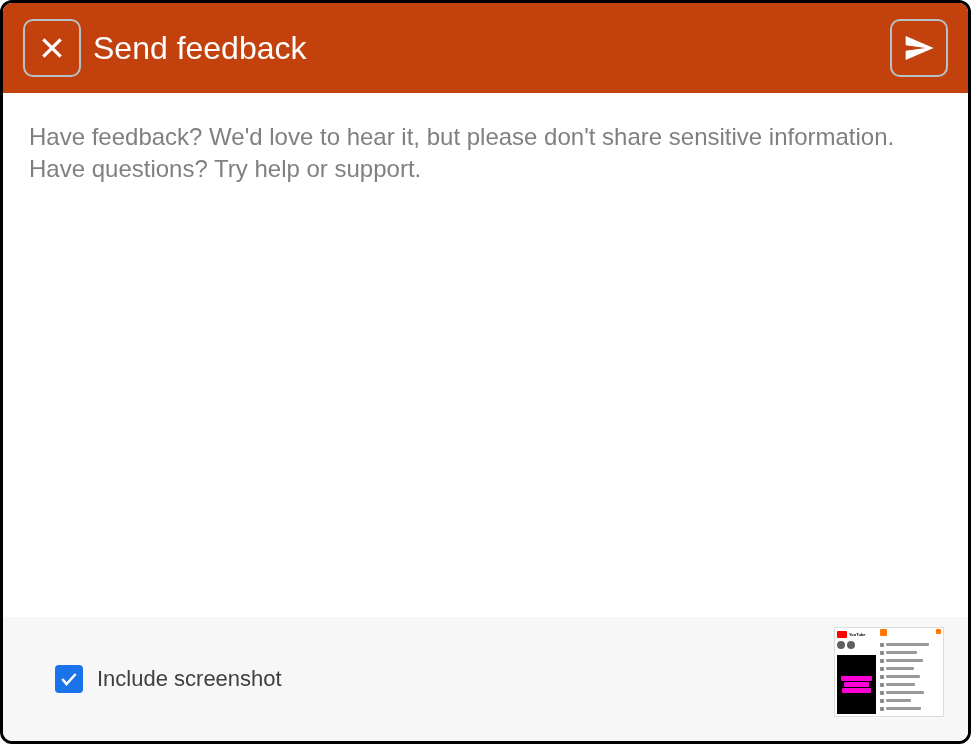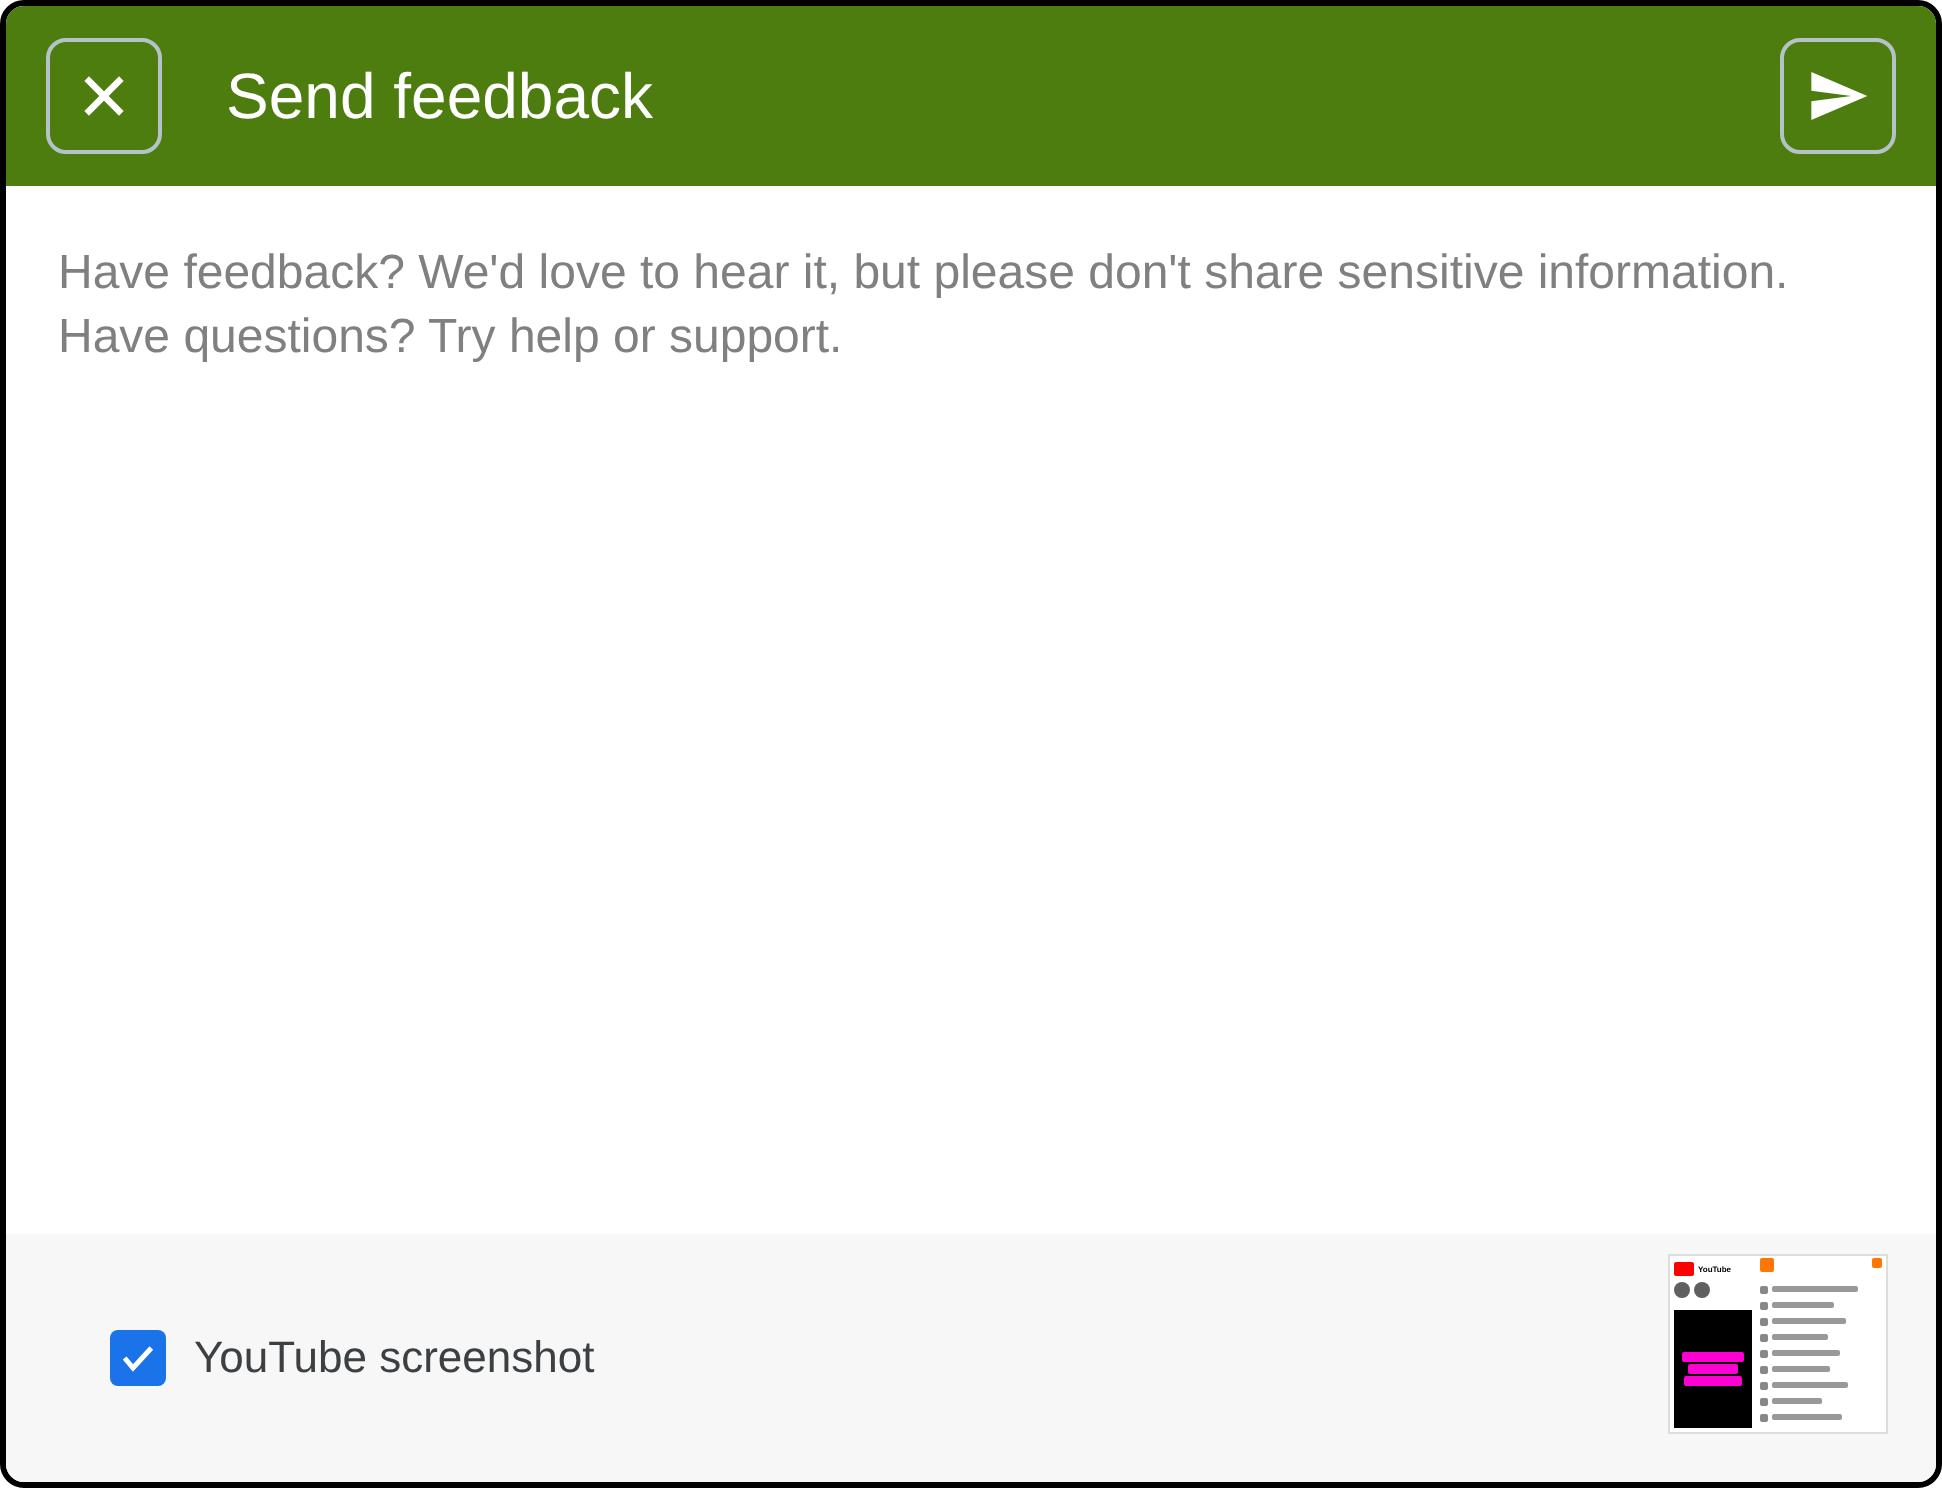--- a/index.html
+++ b/index.html
@@ -12,26 +12,26 @@
       width: 971px;
       height: 744px;
       border: 3px solid #000;
       border-radius: 12px;
       overflow: hidden;
       display: flex;
       flex-direction: column;
       background: #fff;
     }
     .header {
-      background: #4d7c0f;
+      background: #c2410c;
       height: 90px;
       display: flex;
       align-items: center;
       padding: 0 20px;
-      gap: 32px;
+      gap: 12px;
     }
     .close-btn {
       width: 58px;
       height: 58px;
       border: 2px solid #b5c2c8;
       border-radius: 10px;
       background: transparent;
       display: flex;
       align-items: center;
       justify-content: center;
@@ -255,21 +255,21 @@
     <textarea class="feedback-input" placeholder="Have feedback? We'd love to hear it, but please don't share sensitive information. Have questions? Try help or support." style=""></textarea>
   </div>
 
   <div class="footer">
     <label class="checkbox-row">
       <span class="checkbox">
         <svg viewBox="0 0 24 24">
           <polyline points="4 12 9 18 20 6"></polyline>
         </svg>
       </span>
-      <span class="checkbox-label">YouTube screenshot</span>
+      <span class="checkbox-label">Include screenshot</span>
     </label>
 
     <div class="thumb">
       <div class="thumb-left">
         <div class="thumb-left-top">
           <div class="yt-logo"></div>
           <div class="yt-text">YouTube</div>
         </div>
         <div class="thumb-left-mid">
           <div class="circ"></div>

